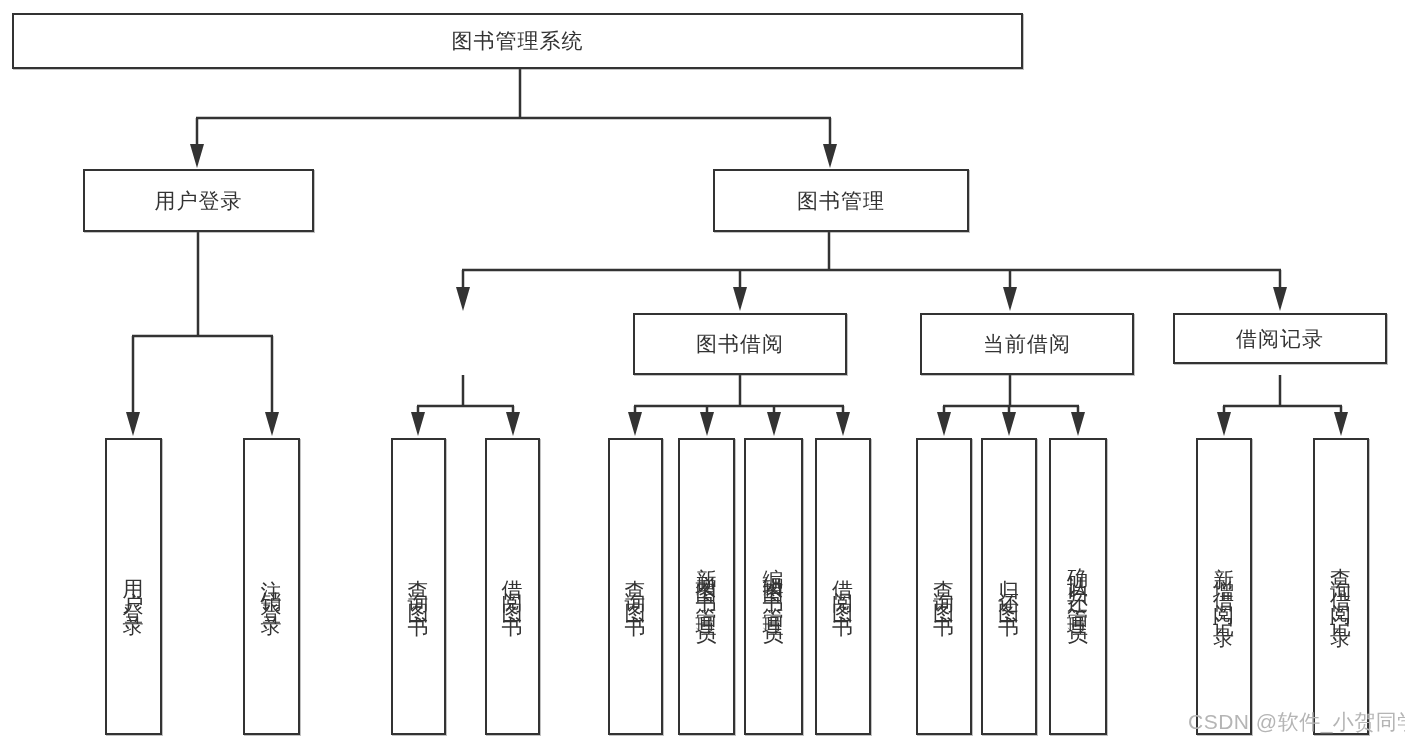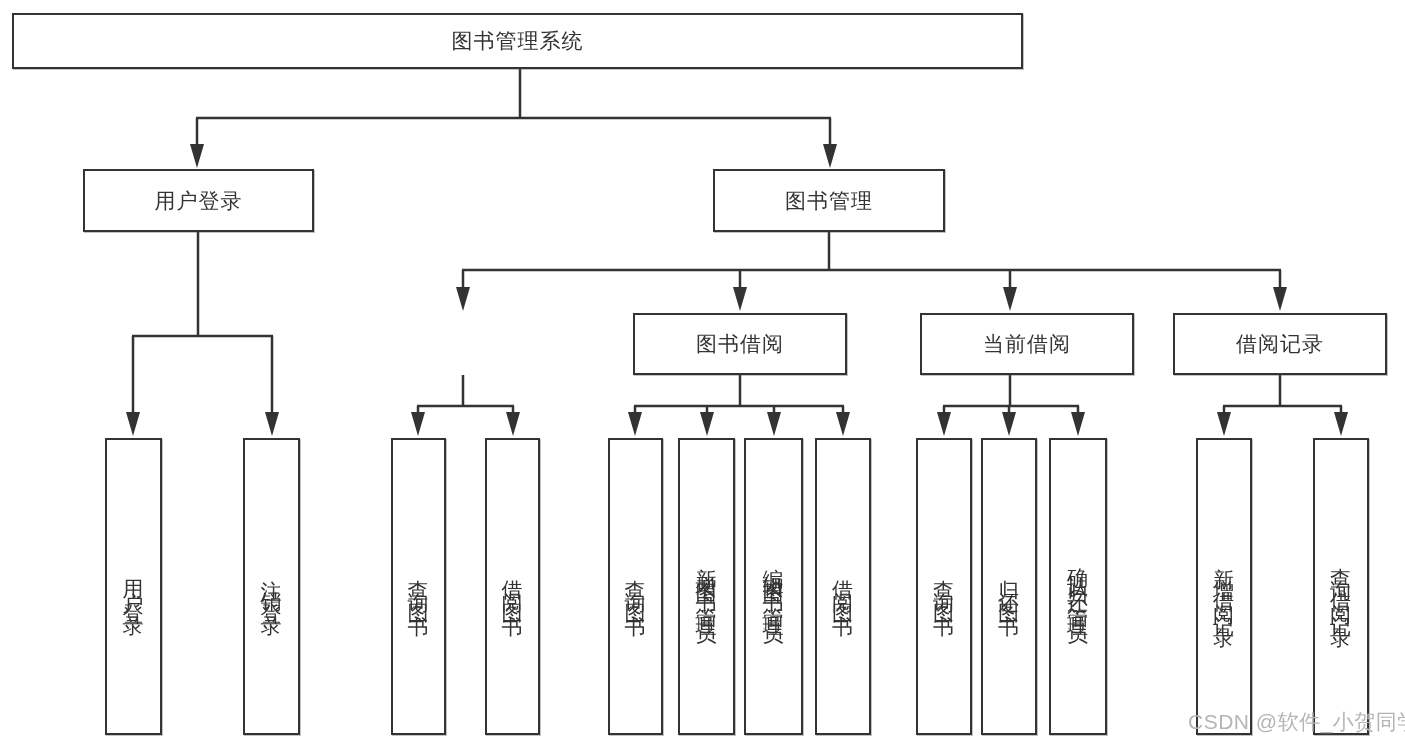--- a/index.html
+++ b/index.html
@@ -122,25 +122,25 @@
     <path d="M1223 406 H1342"></path>
     <path d="M1224 406 V414"></path>
     <path d="M1341 406 V414"></path>
     <polygon points="1224,436 1217,412 1231,412"></polygon>
     <polygon points="1341,436 1334,412 1348,412"></polygon>
   </svg>
 
   <div class="box hbox" style="left:12px;top:13px;width:1011px;height:56px;">图书管理系统</div>
 
   <div class="box hbox" style="left:83px;top:169px;width:231px;height:63px;">用户登录</div>
-  <div class="box hbox" style="left:713px;top:169px;width:232px;height:63px;">图书管理</div>
+  <div class="box hbox" style="left:713px;top:169px;width:256px;height:63px;">图书管理</div>
 
   <div class="box hbox" style="left:633px;top:313px;width:214px;height:62px;">图书借阅</div>
   <div class="box hbox" style="left:903px;top:313px;width:214px;height:62px;margin-left:17px;">当前借阅</div>
-  <div class="box hbox" style="left:1173px;top:313px;width:214px;height:62px;">借阅记录</div>
+  <div class="box hbox" style="left:1173px;top:313px;width:214px;height:51px;">借阅记录</div>
 
   <div class="box vbox" style="left:105px;top:438px;width:57px;height:297px;">
     <span>用户登录</span>
   </div>
   <div class="box vbox" style="left:243px;top:438px;width:57px;height:297px;">
     <span>注销登录</span>
   </div>
 
   <div class="box vbox" style="left:391px;top:438px;width:55px;height:297px;">
     <span>查询图书</span>

